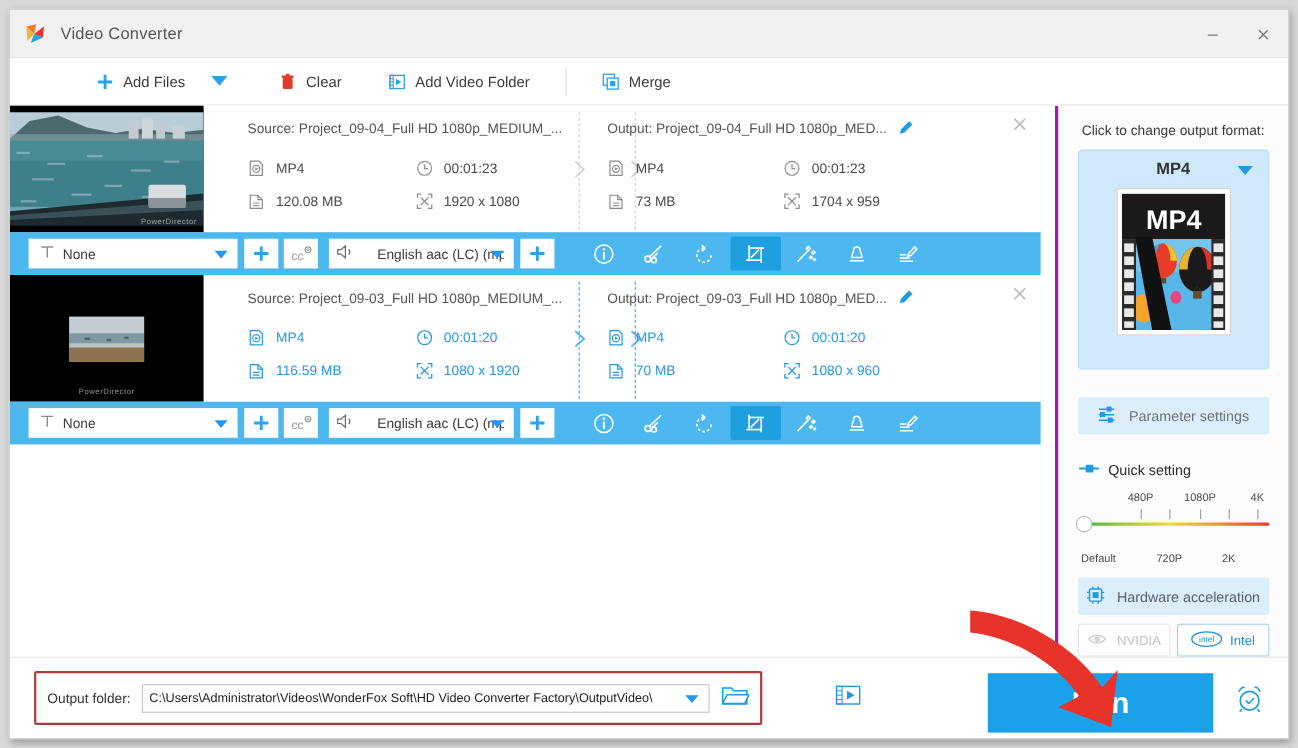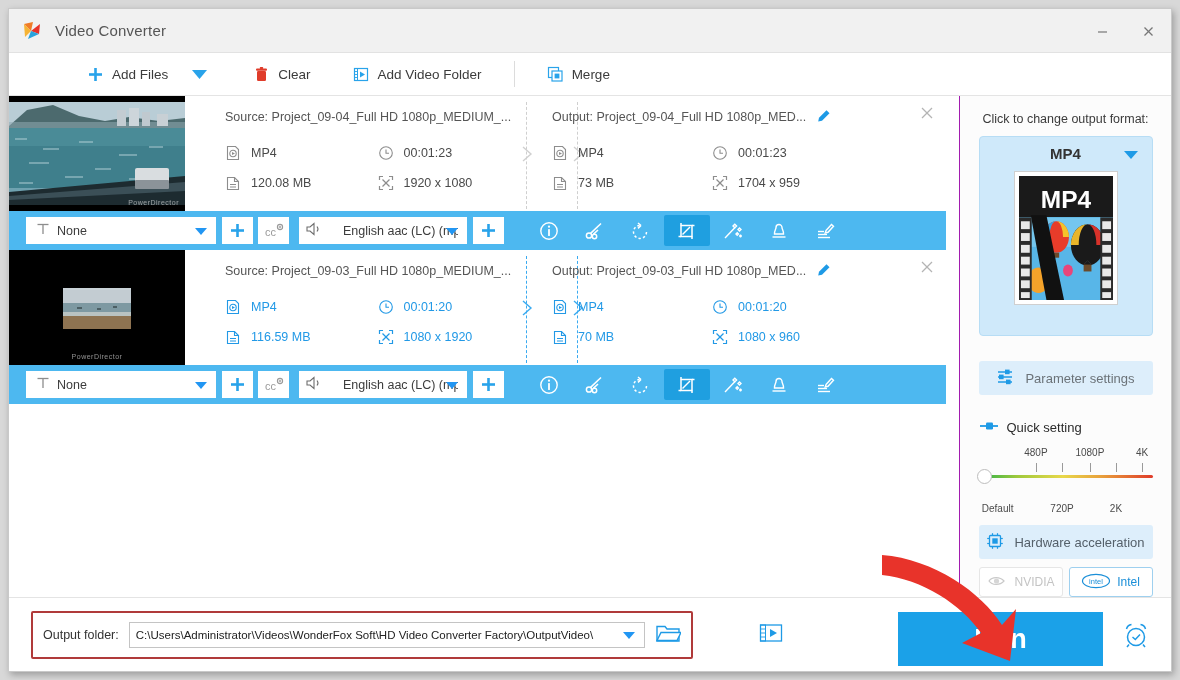--- a/index.html
+++ b/index.html
@@ -51,21 +51,21 @@
   .tb-addfiles { margin-left: 68px; }
   .tb-caret { padding: 0 14px; height:43px; display:flex; align-items:center; }
   .tb-sep { width:1px; height:26px; background:#dcdcdc; margin: 0 22px; }
   .ic { width:17px; height:17px; display:inline-block; flex:none; position:relative; }
 
   
   .body { flex: 1; display: flex; min-height: 0; }
   .filelist { flex: 1; background: #fff; position: relative; overflow: hidden; }
   .rightpanel {
     width: 212px; flex: none; background: #fcfcfc;
-    border-left: 1px solid #a21caf;
+    border-left: 3px solid #a21caf;
     display: flex; flex-direction: column; align-items: center;
     padding-top: 16px;
   }
 
   
   .card { width: 937px; }
   .card-main { display: flex; height: 115px; background:#fff; border-bottom:none; position: relative;}
   .thumb { width: 176px; height: 115px; flex:none; position: relative; overflow:hidden; background:#000; }
   .thumb-wm {
     position:absolute; right:6px; bottom:5px; font-size:7px; color:rgba(255,255,255,.55);

